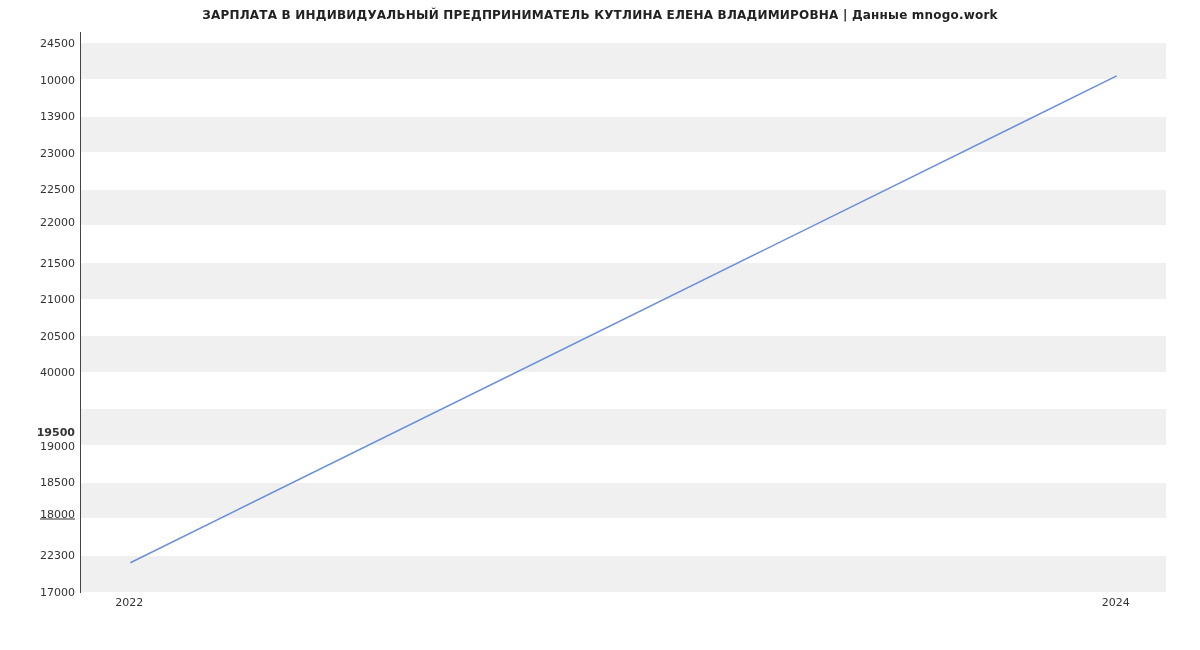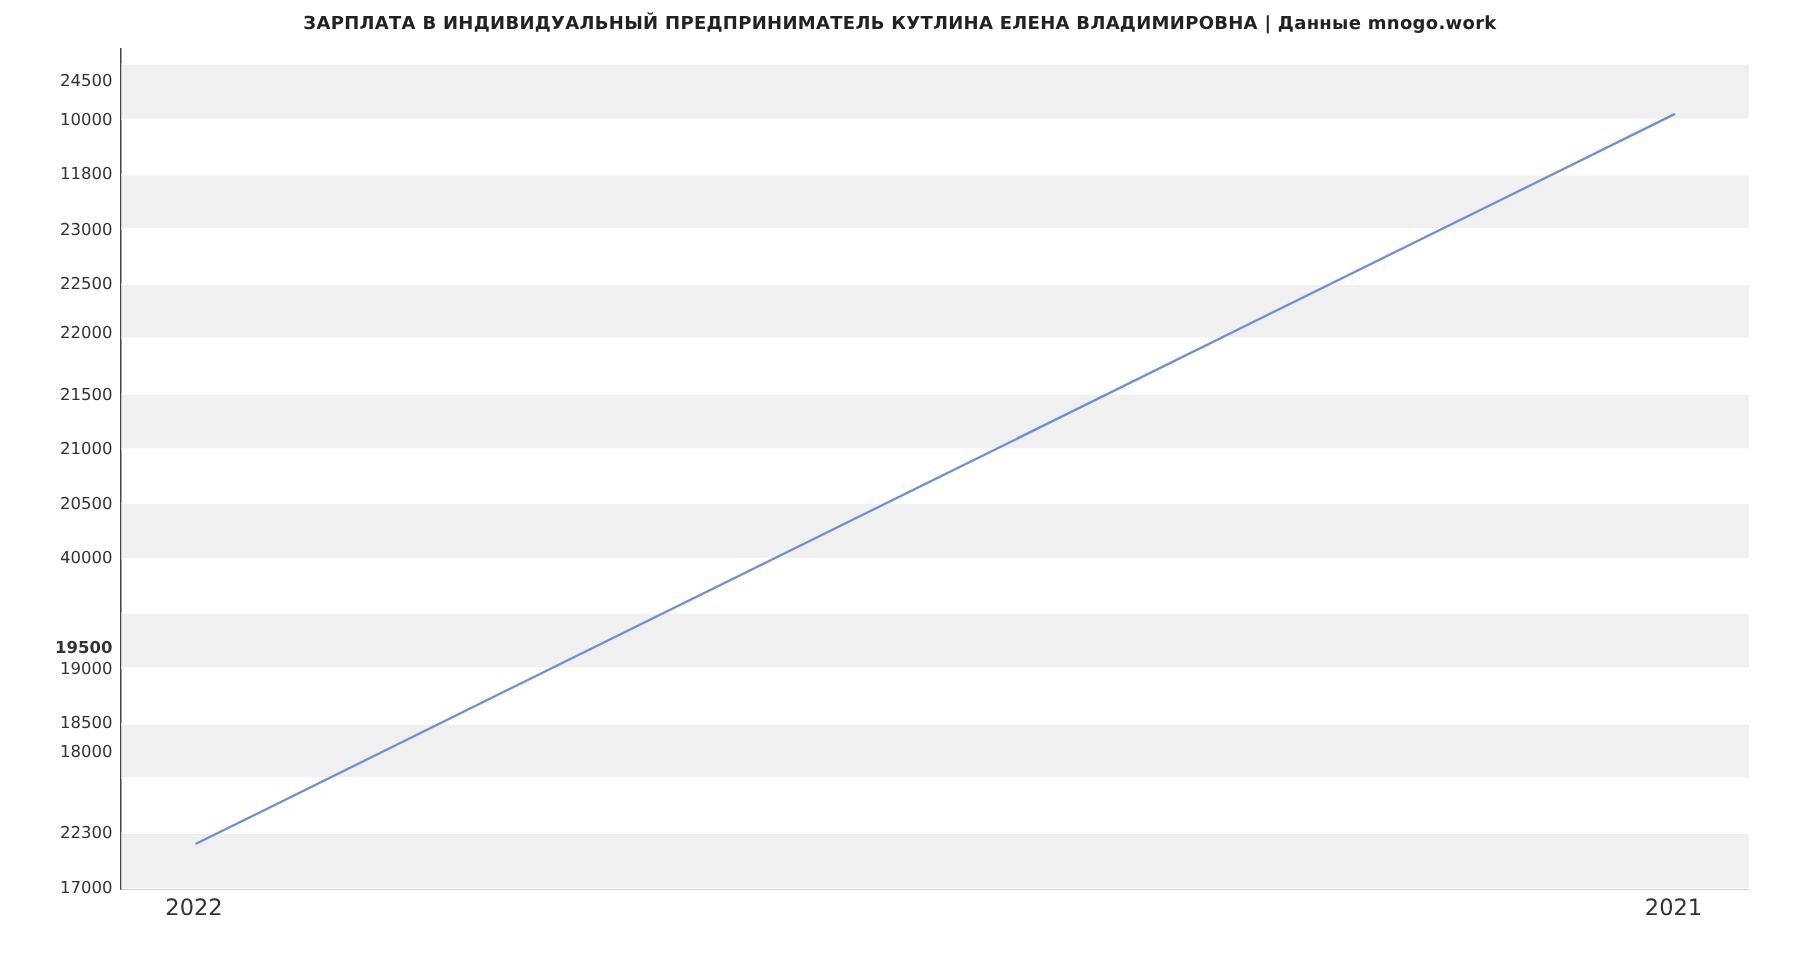--- a/index.html
+++ b/index.html
@@ -56,21 +56,21 @@
     right: 1125px; 
     width: 45px;
     text-align: right;
     font-size: 11px;
     color: #333;
     transform: translateY(-50%);
   }
   .x-tick {
     position: absolute;
     top: 596px;
-    font-size: 15px;
+    font-size: 11px;
     color: #333;
     transform: translateX(-50%);
   }
   svg.line-layer {
     position: absolute;
     left: 0;
     top: 0;
     width: 100%;
     height: 100%;
     overflow: visible;
@@ -106,29 +106,29 @@
       <div class="grid-line" style="top: 120.284px;"></div>
       <div class="grid-line" style="top: 83.683px;"></div>
       <div class="grid-line" style="top: 47.0817px;"></div>
       <div class="grid-line" style="top: 10.4804px;"></div>
       <svg class="line-layer" id="line-layer" viewBox="0 0 1085 560" preserveAspectRatio="none">
         <polyline points="49.31818181814104,530.718954248366 1035.681818181859,43.92156862745105" fill="none" stroke="#6a8fd8" stroke-width="1.5"></polyline>
       </svg>
   </div>
 <div class="y-tick" style="top: 592px;">17000</div>
     <div class="y-tick" style="top: 555.399px;">22300</div>
-    <div class="y-tick" style="top: 501px;">18000</div>
+    <div class="y-tick" style="top: 514px; text-decoration: underline;">18000</div>
     <div class="y-tick" style="top: 482.196px;">18500</div>
     <div class="y-tick" style="top: 445.595px;">19000</div>
     <div class="y-tick" style="top: 432px; font-weight: bold;">19500</div>
     <div class="y-tick" style="top: 372.392px;">40000</div>
     <div class="y-tick" style="top: 335.791px;">20500</div>
     <div class="y-tick" style="top: 299.19px;">21000</div>
     <div class="y-tick" style="top: 262.588px;">21500</div>
     <div class="y-tick" style="top: 222px;">22000</div>
     <div class="y-tick" style="top: 189.386px;">22500</div>
     <div class="y-tick" style="top: 152.784px;">23000</div>
-    <div class="y-tick" style="top: 116.183px;">11800</div>
+    <div class="y-tick" style="top: 116.183px;">13900</div>
     <div class="y-tick" style="top: 79.5817px;">10000</div>
-    <div class="y-tick" style="top: 42.9804px; margin-top: 11px;">24500</div>
+    <div class="y-tick" style="top: 42.9804px;">24500</div>
     <div class="x-tick" style="left: 129.318px;">2022</div>
-    <div class="x-tick" style="left: 1115.68px;">2021</div>
+    <div class="x-tick" style="left: 1115.68px;">2024</div>
   </div>
 
 </body></html>

